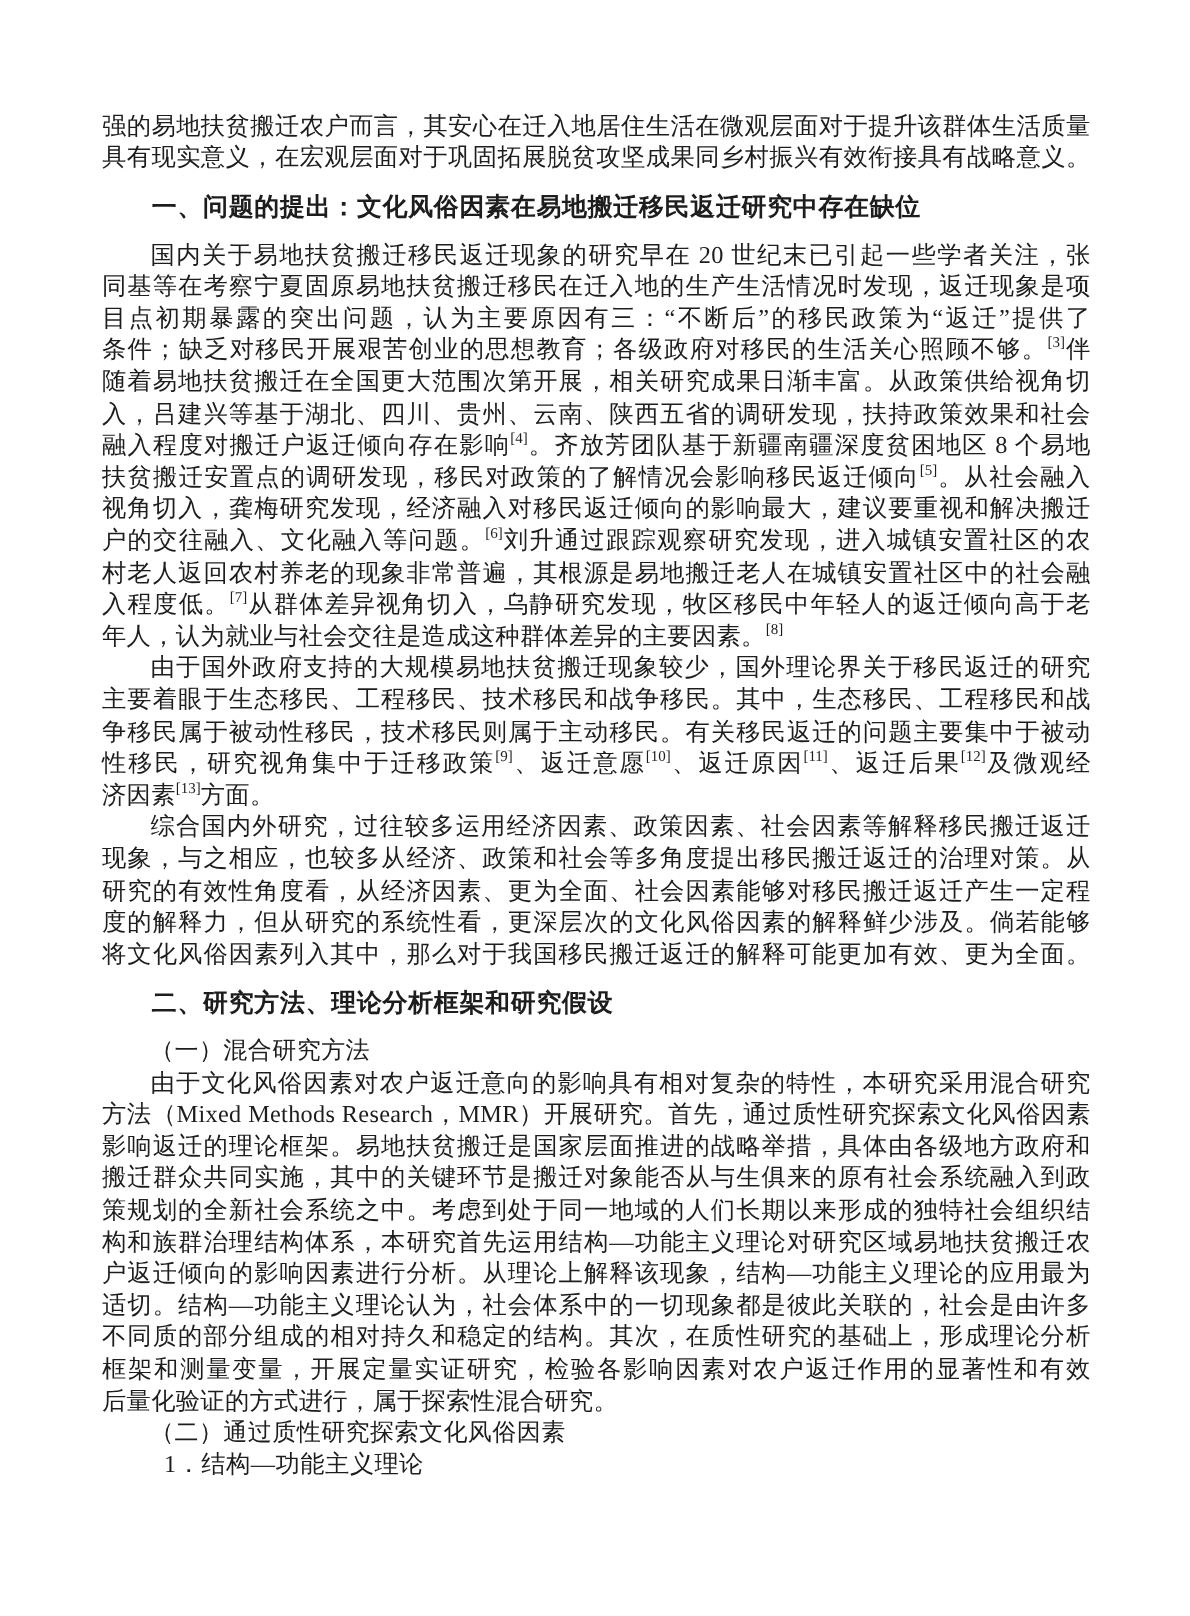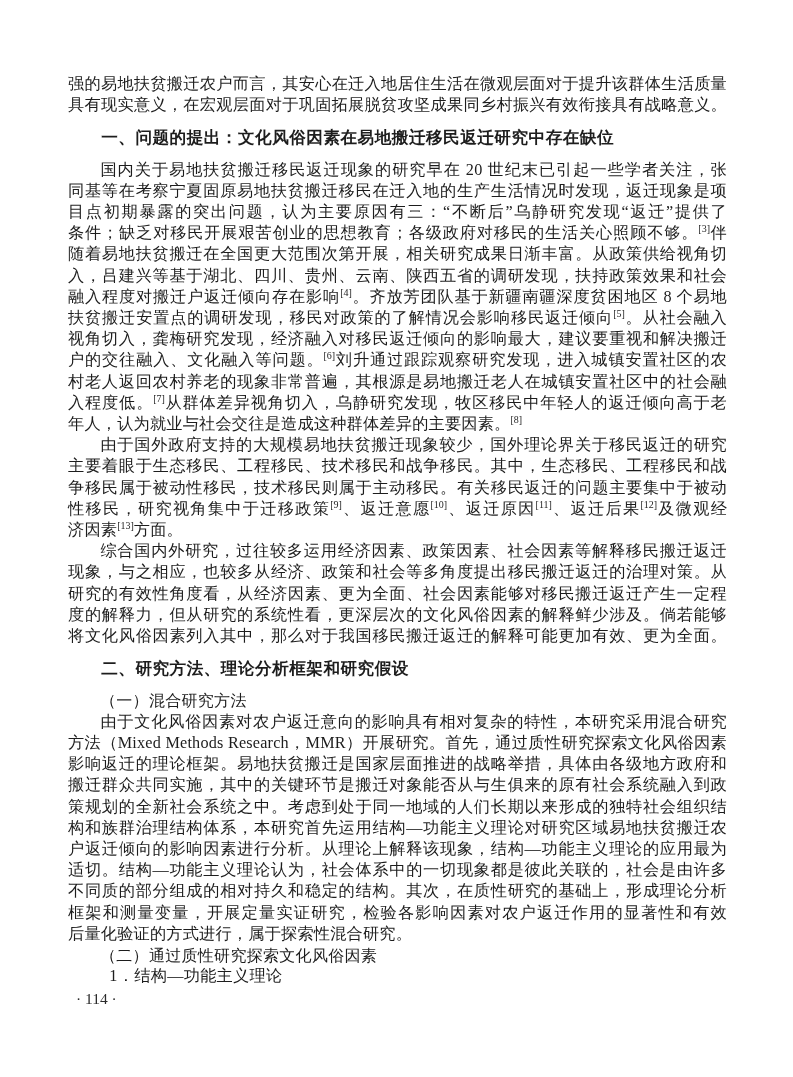--- a/index.html
+++ b/index.html
@@ -82,21 +82,21 @@
   <div class="para">
       <div class="line">强的易地扶贫搬迁农户而言，其安心在迁入地居住生活在微观层面对于提升该群体生活质量</div>
       <div class="line">具有现实意义，在宏观层面对于巩固拓展脱贫攻坚成果同乡村振兴有效衔接具有战略意义。</div>
     </div>
 
   <h2 class="heading">一、问题的提出：文化风俗因素在易地搬迁移民返迁研究中存在缺位</h2>
 
   <div class="para">
       <div class="line indent">国内关于易地扶贫搬迁移民返迁现象的研究早在 20 世纪末已引起一些学者关注，张</div>
       <div class="line">同基等在考察宁夏固原易地扶贫搬迁移民在迁入地的生产生活情况时发现，返迁现象是项</div>
-      <div class="line">目点初期暴露的突出问题，认为主要原因有三：“不断后”乌静研究发现“返迁”提供了</div>
+      <div class="line">目点初期暴露的突出问题，认为主要原因有三：“不断后”的移民政策为“返迁”提供了</div>
       <div class="line">条件；缺乏对移民开展艰苦创业的思想教育；各级政府对移民的生活关心照顾不够。<sup class="ref">[3]</sup>伴</div>
       <div class="line">随着易地扶贫搬迁在全国更大范围次第开展，相关研究成果日渐丰富。从政策供给视角切</div>
       <div class="line">入，吕建兴等基于湖北、四川、贵州、云南、陕西五省的调研发现，扶持政策效果和社会</div>
       <div class="line">融入程度对搬迁户返迁倾向存在影响<sup class="ref">[4]</sup>。齐放芳团队基于新疆南疆深度贫困地区 8 个易地</div>
       <div class="line">扶贫搬迁安置点的调研发现，移民对政策的了解情况会影响移民返迁倾向<sup class="ref">[5]</sup>。从社会融入</div>
       <div class="line">视角切入，龚梅研究发现，经济融入对移民返迁倾向的影响最大，建议要重视和解决搬迁</div>
       <div class="line">户的交往融入、文化融入等问题。<sup class="ref">[6]</sup>刘升通过跟踪观察研究发现，进入城镇安置社区的农</div>
       <div class="line">村老人返回农村养老的现象非常普遍，其根源是易地搬迁老人在城镇安置社区中的社会融</div>
       <div class="line">入程度低。<sup class="ref">[7]</sup>从群体差异视角切入，乌静研究发现，牧区移民中年轻人的返迁倾向高于老</div>
       <div class="line lastline">年人，认为就业与社会交往是造成这种群体差异的主要因素。<sup class="ref">[8]</sup></div>
@@ -133,15 +133,14 @@
       <div class="line">适切。结构—功能主义理论认为，社会体系中的一切现象都是彼此关联的，社会是由许多</div>
       <div class="line">不同质的部分组成的相对持久和稳定的结构。其次，在质性研究的基础上，形成理论分析</div>
       <div class="line">框架和测量变量，开展定量实证研究，检验各影响因素对农户返迁作用的显著性和有效</div>
       <div class="line lastline">后量化验证的方式进行，属于探索性混合研究。</div>
     </div>
 
   <div class="subheading">（二）通过质性研究探索文化风俗因素</div>
 
   <div class="numbered-item">1．结构—功能主义理论</div>
 
-  <div class="page-number">· 114 ·</div>
 
 </div>
 
 </body></html>

